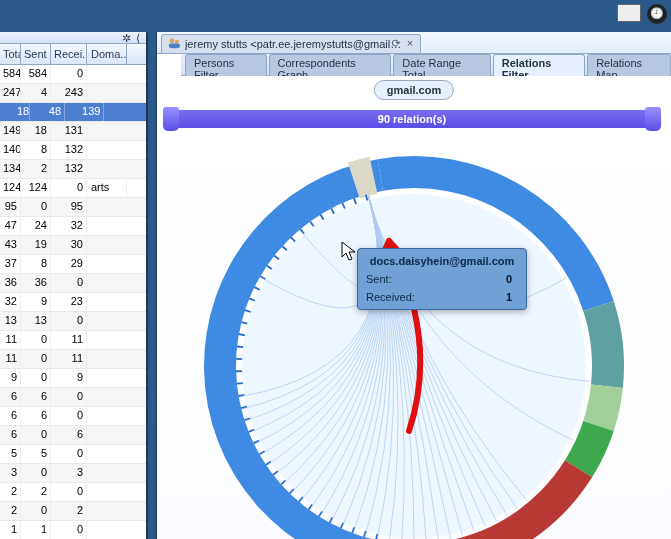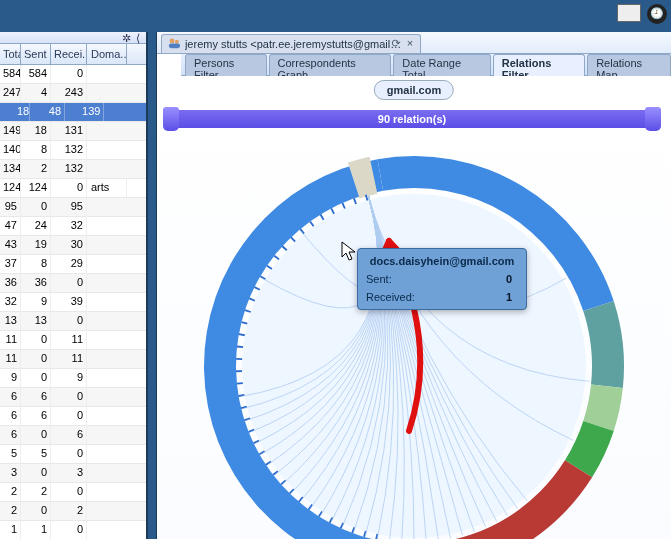--- a/index.html
+++ b/index.html
@@ -182,21 +182,21 @@
         </div>
         <div class="grid-row">
           <div class="col-total">36</div>
           <div class="col-sent">36</div>
           <div class="col-recv">0</div>
           <div class="col-doma"></div>
         </div>
         <div class="grid-row">
           <div class="col-total">32</div>
           <div class="col-sent">9</div>
-          <div class="col-recv">39</div>
+          <div class="col-recv">23</div>
           <div class="col-doma"></div>
         </div>
         <div class="grid-row">
           <div class="col-total">13</div>
           <div class="col-sent">13</div>
           <div class="col-recv">0</div>
           <div class="col-doma"></div>
         </div>
         <div class="grid-row">
           <div class="col-total">11</div>

